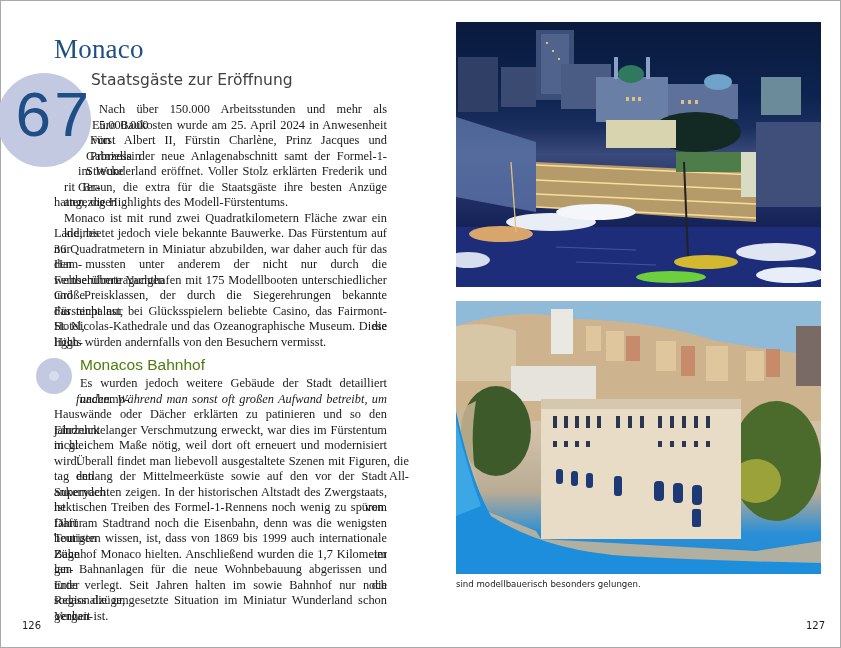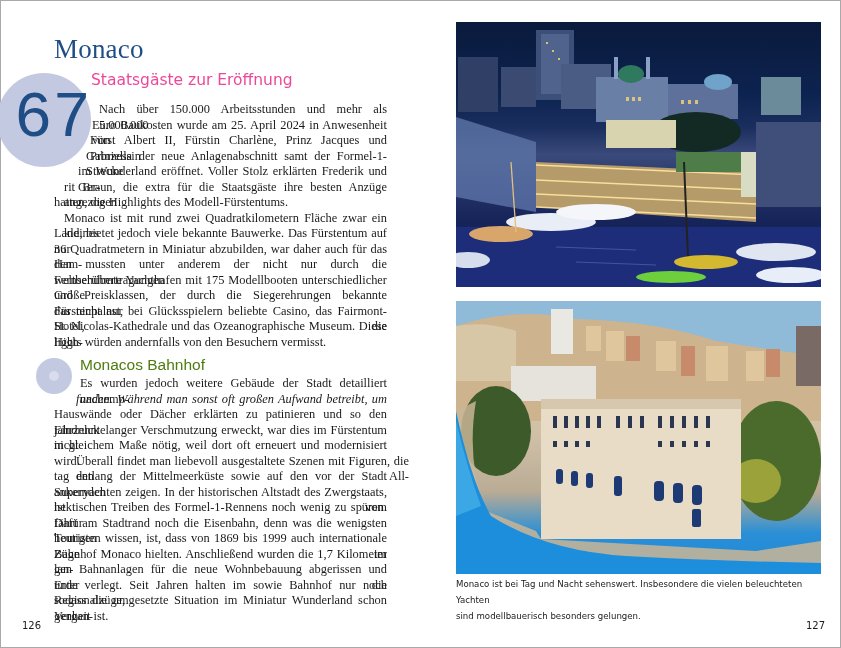--- a/index.html
+++ b/index.html
@@ -20,21 +20,21 @@
   .big-circle {
     position: absolute; left: -4px; top: 72px; width: 94px; height: 94px;
     border-radius: 50%; background: #c3c9e0;
   }
   .big-number {
     position: absolute; left: 13px; top: 88px; width: 70px;
     font-family: Liberation Mono, monospace; font-size: 64px; line-height: 60px; color: #1f4e86;
   }
   .section-title {
     position: absolute; left: 90px; top: 69px;
-    font-family: "DejaVu Sans", sans-serif; font-size: 15.5px; color: #ec4899; line-height: 20px;
+    font-family: "DejaVu Sans", sans-serif; font-size: 15.5px; color: #404040; line-height: 20px;
   }
   .section2-title {
     position: absolute; left: 79px; top: 354px;
     font-family: Liberation Sans, sans-serif; font-size: 15.5px; color: #4d7c0f; line-height: 20px;
   }
   .small-circle {
     position: absolute; left: 35px; top: 357px; width: 36px; height: 36px;
     border-radius: 50%; background: #c3c9e0;
   }
   .small-circle::after {
@@ -257,19 +257,18 @@
         </g>
 
         <path d="M20,100 Q10,160 30,210 L80,230 L85,238 L300,250 L365,240 L365,273 L0,273 L0,110 Z" fill="#c9b597" opacity="0.85"></path>
 
         <path d="M0,110 Q15,180 35,215 Q90,250 170,255 Q260,260 365,262 L365,273 L0,273 Z" fill="#1d8edb"></path>
         <path d="M0,120 Q12,170 25,205 L0,215 Z" fill="#4ab2ea" opacity="0.7"></path>
       </svg>
     </div>
 
     <div class="caption">
-      <div>Monaco ist bei Tag und Nacht sehenswert. Insbesondere die vielen beleuchteten Yachten</div>
       <div>sind modellbauerisch besonders gelungen.</div>
     </div>
 
     <div class="page-num" style="left:805px; top:619px;">127</div>
   </div>
 </div>
 
 </body></html>

